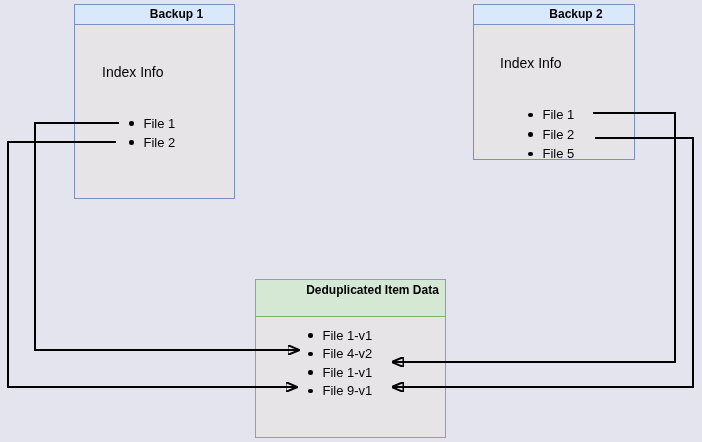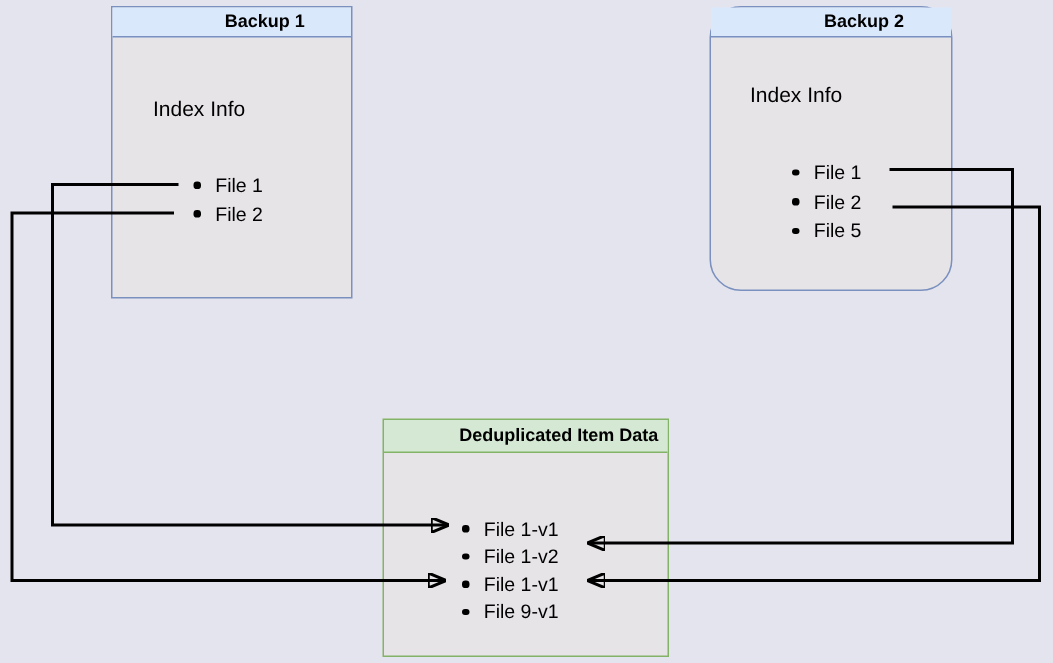--- a/index.html
+++ b/index.html
@@ -24,40 +24,40 @@
   .node-header {
     box-sizing: border-box;
     width: 100%;
     text-align: center;
     font-size: 12px;
     font-weight: bold;
     color: #000;
     padding-left: 44px;
   }
   .blue  .node-header { background: #dae8fc; border-bottom: 1.5px solid #7a90be; height: 20px; line-height: 19px; }
-  .green .node-header { background: #d5e8d4; border-bottom: 1.5px solid #82b366; height: 22px; line-height: 21px; }
+  .green .node-header { background: #d5e8d4; border-bottom: 1.5px solid #82b366; height: 37px; line-height: 21px; }
 
   #backup1 { left: 74px;  top: 4px;   width: 161px; height: 195px; }
-  #backup2 { left: 473px; top: 4px;   width: 162px; height: 190px; border-radius: 21px; }
+  #backup2 { left: 473px; top: 4px;   width: 162px; height: 156px; }
   #dedup   { left: 255px; top: 279px; width: 191px; height: 159px; }
 
   .body-label {
     position: absolute;
     font-size: 14px;
     color: #000;
     line-height: 18px;
     white-space: nowrap;
   }
   #backup1 .body-label { left: 27px; top: 58px; }
   #backup2 .body-label { left: 26px; top: 49px; }
 
   .rows { position: absolute; }
   #backup1 .rows { left: 54px; top: 109px; }
   #backup2 .rows { left: 54px; top: 100px; }
-  #dedup   .rows { left: 52px; top: 63px;  }
+  #dedup   .rows { left: 52px; top: 46px;  }
 
   .row {
     display: flex;
     align-items: center;
     height: 19px;
     font-size: 13px;
     color: #000;
     white-space: nowrap;
   }
   #backup2 .row { height: 19.5px; }
@@ -120,21 +120,21 @@
 
   <div class="node green" id="dedup">
     <div class="node-header">Deduplicated Item Data</div>
     <div class="rows">
       <div class="row">
         <span class="dot"></span>
         <span>File 1-v1</span>
       </div>
       <div class="row">
         <span class="dot"></span>
-        <span>File 1-v2</span>
+        <span>File 4-v2</span>
       </div>
       <div class="row">
         <span class="dot"></span>
         <span>File 1-v1</span>
       </div>
       <div class="row">
         <span class="dot"></span>
         <span>File 9-v1</span>
       </div>
     </div>

